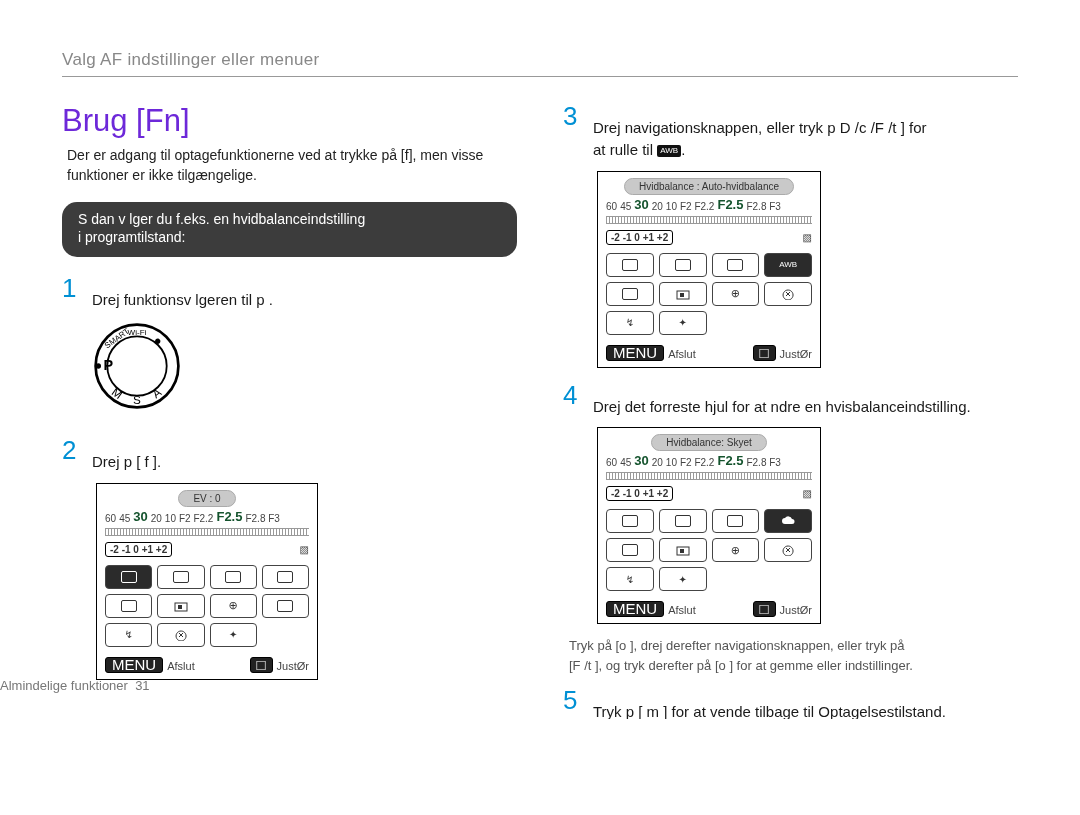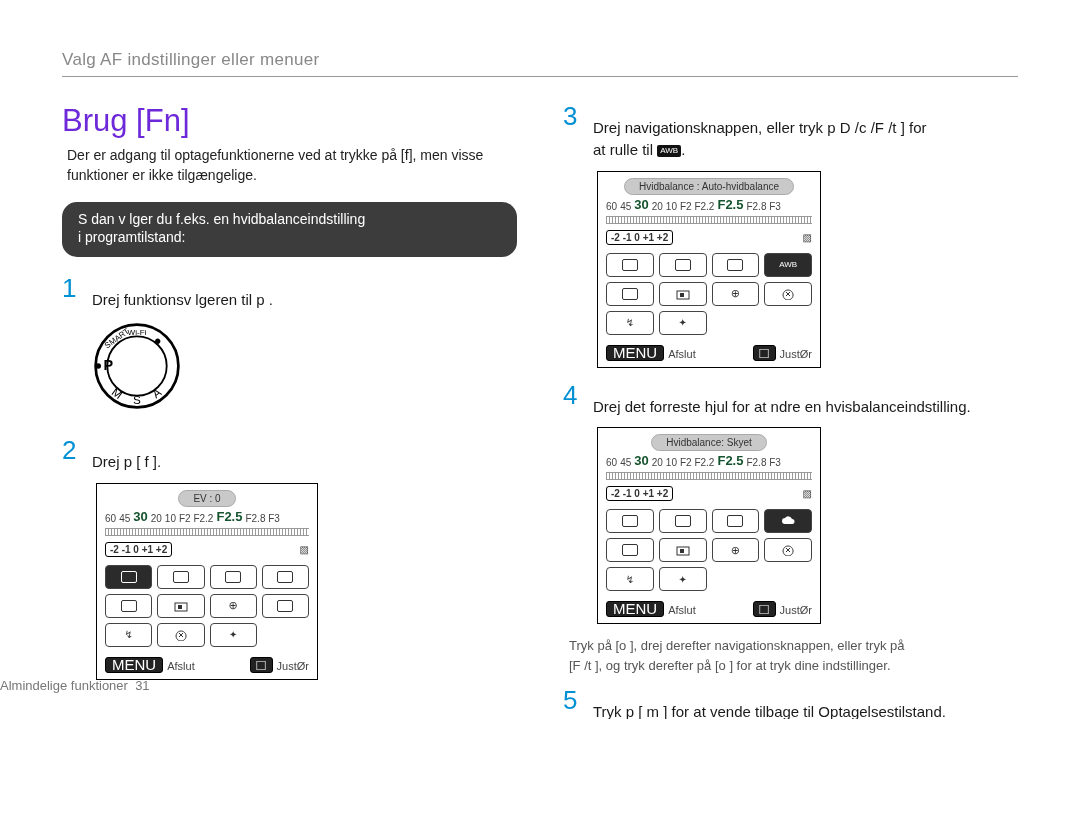--- a/index.html
+++ b/index.html
@@ -448,21 +448,21 @@
             </div>
         </div>
         <div class="lcd-foot">
           <span><span class="kbd">MENU</span><span>Afslut</span></span>
           <span><span class="kbd">□</span><span>JustØr</span></span>
         </div>
       </div>
 
       <p class="note">
         <span>Tryk på [o    ], drej derefter navigationsknappen, eller tryk på</span><br>
-        <span>[F /t     ], og tryk derefter på [o    ] for at tryk dine indstillinger.</span>
+        <span>[F /t     ], og tryk derefter på [o    ] for at gemme eller indstillinger.</span>
       </p>
 
       <div class="step">
         <div class="step-num">5</div>
         <div class="step-text">Tryk p  [ m        ] for at vende tilbage til Optagelsestilstand.</div>
       </div>
 
     </div>
   </div>
 

